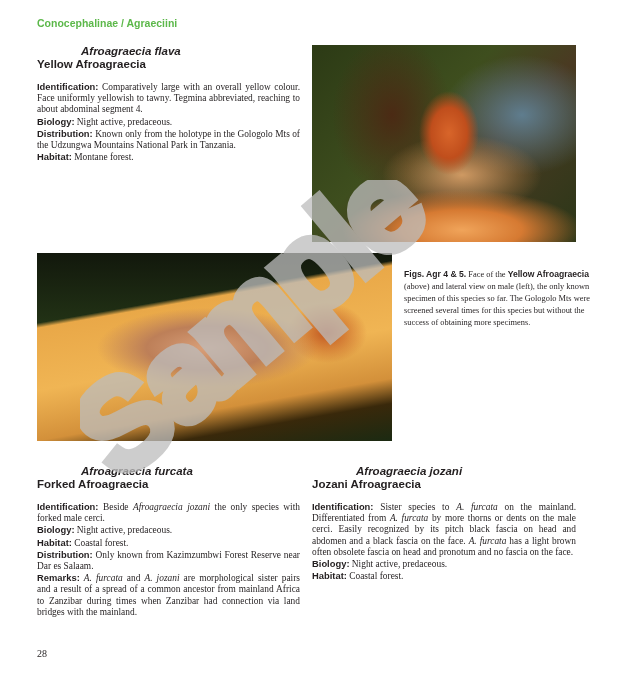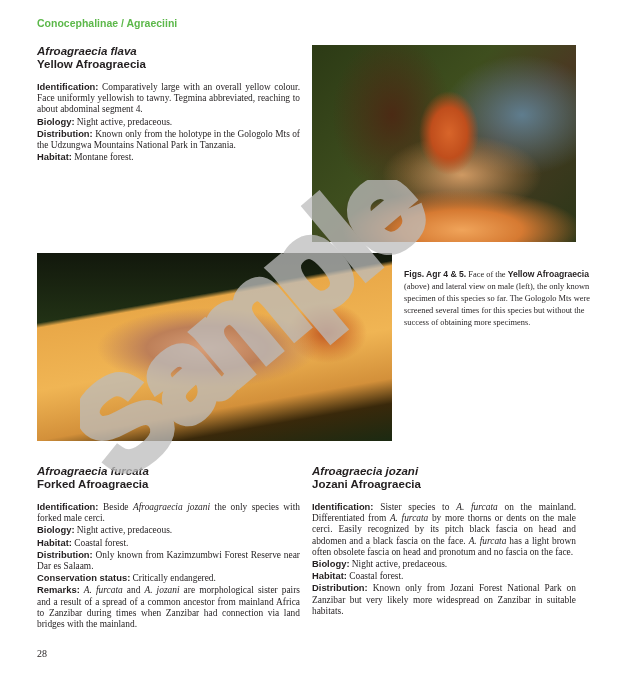--- a/index.html
+++ b/index.html
@@ -8,21 +8,21 @@
       font-family: "DejaVu Serif", "Liberation Serif", serif; color: #231f20;
     }
     .section-header {
       position: absolute; left: 37px; top: 17px;
       font-family: Liberation Sans, sans-serif; font-weight: bold; font-size: 10.5px;
       color: #5cb84a;
     }
     .species-block { position: absolute; }
     .sci-name {
       font-family: "Liberation Sans", sans-serif; font-weight: bold; font-style: italic;
-      font-size: 11.5px; line-height: 13px; color: #231f20;
+      font-size: 11.5px; line-height: 13px; color: #231f20; margin-left: 44px;
     }
     .common-name {
       font-family: "Liberation Sans", sans-serif; font-weight: bold;
       font-size: 11.5px; line-height: 13px; color: #231f20; margin-bottom: 10px;
     }
     .para {
       font-family: "Liberation Serif", serif; font-size: 9.4px; line-height: 11.2px;
       text-align: justify; margin: 0;
     }
     .lbl {
@@ -82,30 +82,28 @@
   <span class="lbl">Figs. Agr 4 &amp; 5.</span><span> Face of the </span><span class="lbl">Yellow Afroagraecia</span><span> (above) and lateral view on male (left), the only known specimen of this species so far. The Gologolo Mts were screened several times for this species but without the success of obtaining more specimens.</span>
 </div>
 
 <div class="species-block" style="left:37px; top:465px; width:263px;">
   <div class="sci-name">Afroagraecia furcata</div>
   <div class="common-name">Forked Afroagraecia</div>
   <p class="para"><span class="lbl">Identification</span><span class="lbl">:</span><span> Beside </span><i>Afroagraecia jozani</i><span> the only species with forked male cerci.</span></p>
   <p class="para"><span class="lbl">Biology</span><span class="lbl">:</span><span> Night active, predaceous.</span></p>
   <p class="para"><span class="lbl">Habitat</span><span class="lbl">:</span><span> Coastal forest.</span></p>
   <p class="para"><span class="lbl">Distribution</span><span class="lbl">:</span><span> Only known from Kazimzumbwi Forest Reserve near Dar es Salaam.</span></p>
-  <p class="para"><span class="lbl">Conservation status</span><span class="lbl">:</span><span> Critically endangered.</span></p>
   <p class="para"><span class="lbl">Remarks</span><span class="lbl">:</span><span> </span><i>A. furcata</i><span> and </span><i>A. jozani</i><span> are morphological sister pairs and a result of a spread of a common ancestor from mainland Africa to Zanzibar during times when Zanzibar had connection via land bridges with the mainland.</span></p>
 </div>
 
 <div class="species-block" style="left:312px; top:465px; width:264px;">
   <div class="sci-name">Afroagraecia jozani</div>
   <div class="common-name">Jozani Afroagraecia</div>
   <p class="para"><span class="lbl">Identification</span><span class="lbl">:</span><span> Sister species to </span><i>A. furcata</i><span> on the mainland. Differentiated from </span><i>A. furcata</i><span> by more thorns or dents on the male cerci. Easily recognized by its pitch black fascia on head and abdomen and a black fascia on the face. </span><i>A. furcata</i><span> has a light brown often obsolete fascia on head and pronotum and no fascia on the face.</span></p>
   <p class="para"><span class="lbl">Biology</span><span class="lbl">:</span><span> Night active, predaceous.</span></p>
   <p class="para"><span class="lbl">Habitat</span><span class="lbl">:</span><span> Coastal forest.</span></p>
-  <p class="para"><span class="lbl">Distribution</span><span class="lbl">:</span><span> Known only from Jozani Forest National Park on Zanzibar but very likely more widespread on Zanzibar in suitable habitats.</span></p>
 </div>
 
 <svg class="watermark" viewBox="0 0 500 300">
   <text x="40" y="300" transform="rotate(-40 40 300)" font-family="Liberation Sans, sans-serif" font-size="120" fill="none" stroke="#bdbdbd" stroke-width="14" opacity="0.75">Sample</text>
 </svg>
 
 <div class="page-number">28</div>
 
 </body></html>

